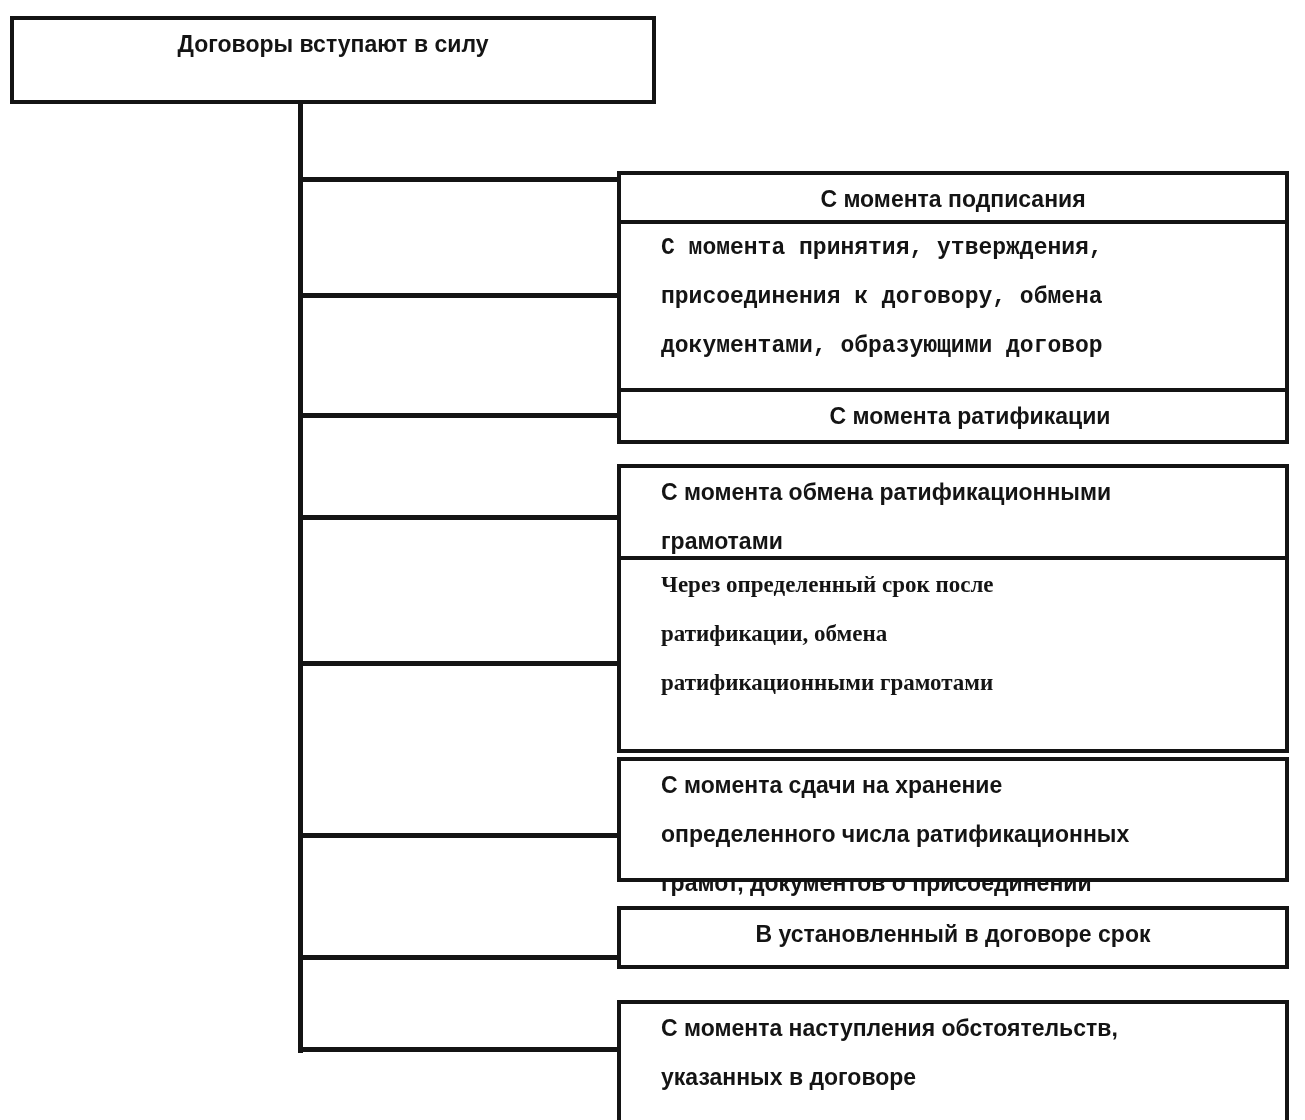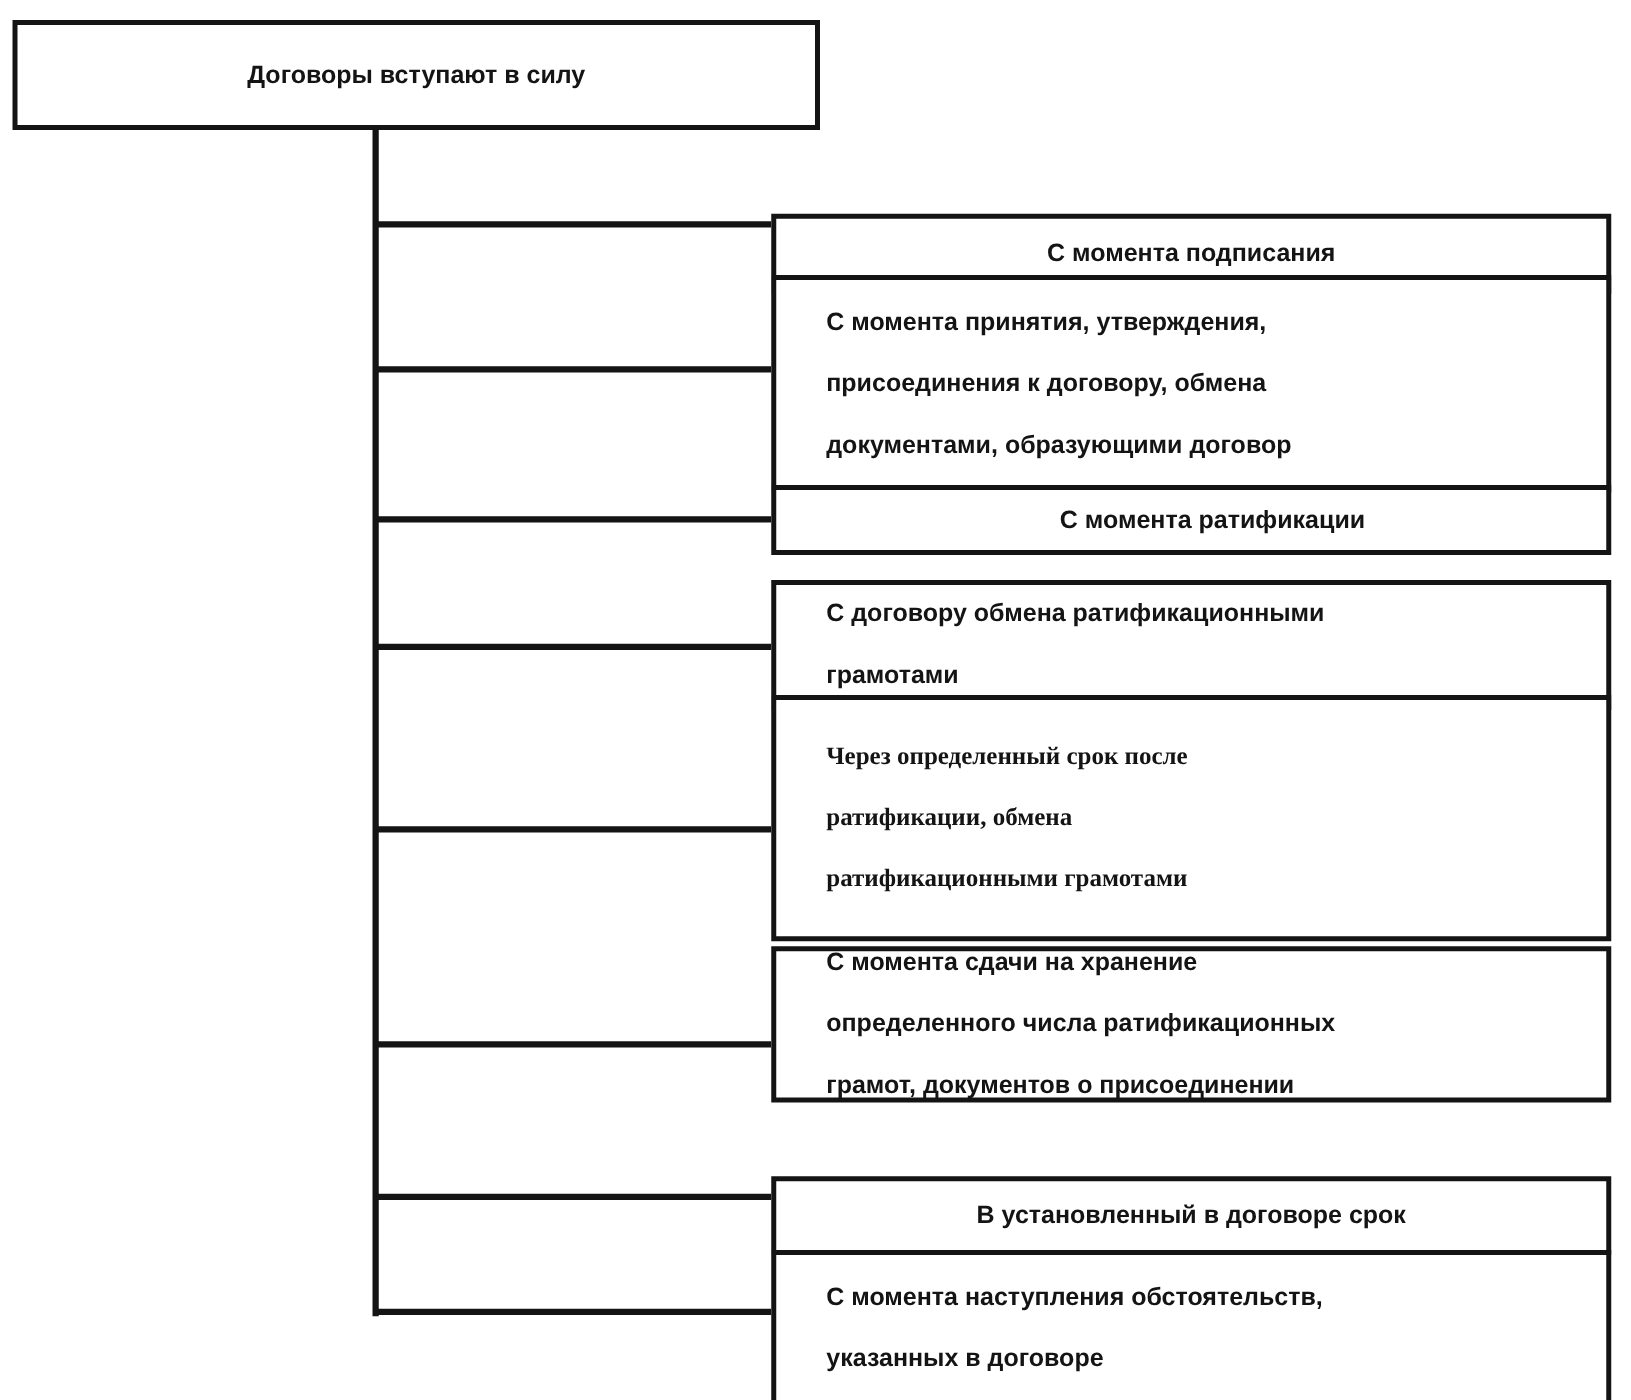--- a/index.html
+++ b/index.html
@@ -6,39 +6,39 @@
   html,body { margin:0; padding:0; background:var(--paper); }
   .diagram {
     position:relative; width:1305px; height:1120px;
     background:var(--paper); color:var(--ink);
     font-family:"Liberation Sans", sans-serif; font-weight:bold;
     overflow:hidden;
   }
   .box {
     position:absolute; box-sizing:border-box;
     border:4px solid var(--ink); background:var(--paper);
-    display:flex; align-items:center;
-    font-size:20px; line-height:49px;
+    display:flex; 
+    font-size:23px; line-height:49px;
   }
   .box .lbl { white-space:pre-line; display:block; width:100%; }
   .box.center { justify-content:center; }
   .box.center .lbl { text-align:center; }
   .box.left { padding-left:40px; padding-right:12px; }
   .box.left .lbl { text-align:left; }
 
   .title-box { left:10px; top:16px; width:646px; height:88px; }
 
   .node { left:617px; width:672px; }
   .n0 { top:147px;  height:64px;margin-top:24px;  }
-  .n1 { top:220px;  height:174px; }
+  .n1 { top:220px;  height:174px;font-family:Liberation Mono, monospace; }
   .n2 { top:388px;  height:56px;padding-left:34px;  }
   .n3 { top:464px;  height:104px; }
   .n4 { top:556px;  height:197px;font-family:Liberation Serif, serif; }
   .n5 { top:757px;  height:125px; }
-  .n6 { top:941px;  height:63px;  }
+  .n6 { top:906px;  height:63px;  }
   .n7 { top:1000px; height:126px; }
 
   .line { position:absolute; background:var(--ink); }
   .trunk { left:298px; top:103px; width:5px; height:950px; }
   .conn  { left:302px; width:315px; height:5px; }
   .c0 { top:177px; }
   .c1 { top:293px; }
   .c2 { top:413px; }
   .c3 { top:515px; }
   .c4 { top:661px; }
@@ -70,21 +70,21 @@
   </div>
   <div class="box left node n1">
     <span class="lbl">С момента принятия, утверждения,
 присоединения к договору, обмена
 документами, образующими договор</span>
   </div>
   <div class="box center node n2">
     <span class="lbl">С момента ратификации</span>
   </div>
   <div class="box left node n3">
-    <span class="lbl">С договору обмена ратификационными
+    <span class="lbl">С момента обмена ратификационными
 грамотами</span>
   </div>
   <div class="box left node n4">
     <span class="lbl">Через определенный срок после
 ратификации, обмена
 ратификационными грамотами</span>
   </div>
   <div class="box left node n5">
     <span class="lbl">С момента сдачи на хранение
 определенного числа ратификационных

